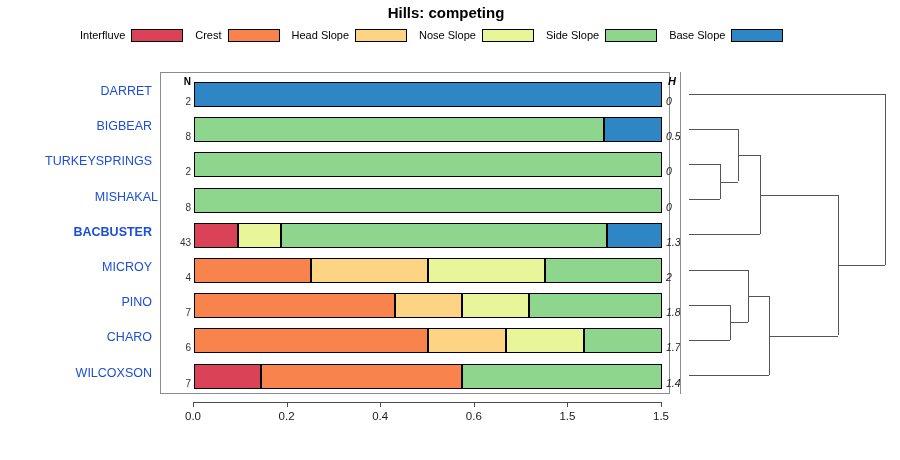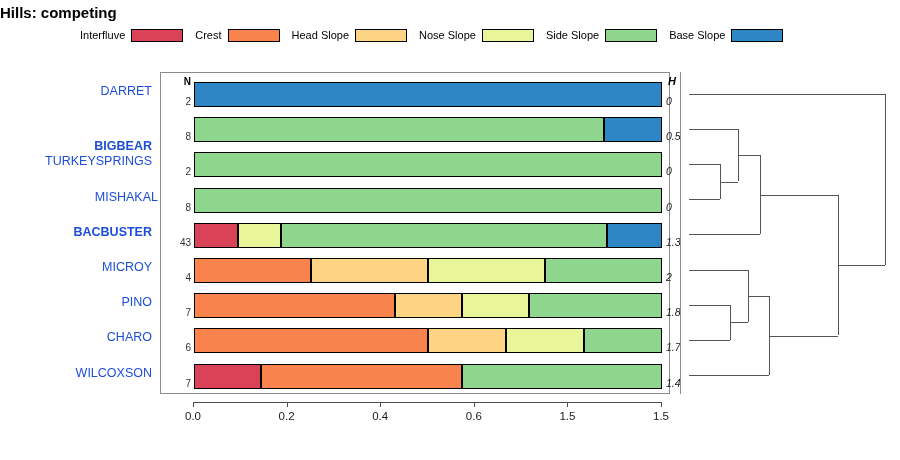--- a/index.html
+++ b/index.html
@@ -4,21 +4,21 @@
 <style>
   html,body{margin:0;padding:0;}
   body{
     width:900px;height:460px;background:#ffffff;
     font-family:"Liberation Sans", sans-serif;
     color:#000;overflow:hidden;position:relative;
   }
   #root{position:absolute;left:0;top:0;width:900px;height:460px;}
 
   .title{
-    position:absolute;left:0;top:4px;width:892px;
+    position:absolute;left:0;top:4px;width:892px;text-align:center;
     font-size:15px;font-weight:bold;color:#000;letter-spacing:0px;
   }
 
   
   .legend{
     position:absolute;left:80px;top:26px;width:760px;height:18px;
     display:flex;align-items:center;
   }
   .legend-item{display:flex;align-items:center;margin-right:12px;}
   .legend-label{font-size:11px;color:#000;margin-right:6px;white-space:nowrap;text-align:center;}
@@ -36,21 +36,21 @@
   .dendro-frame .edge-left{
     position:absolute;left:0;top:0;width:1px;height:322px;background:#8c8c8c;
   }
 
   
   .rowlabel{
     position:absolute;right:0;width:150px;text-align:right;
     font-size:12.5px;color:#1d4ed8;white-space:nowrap;
     padding-right:6px;box-sizing:border-box;
   }
-  .rowlabel.bold{font-weight:bold;margin-top:20px;}
+  .rowlabel.bold{font-weight:normal;}
 
   
   .ncol{
     position:absolute;left:0;width:30px;text-align:right;
     font-size:10px;color:#333;
   }
   .nhead{
     position:absolute;left:0;width:30px;text-align:right;
     font-size:10px;font-weight:bold;color:#000;top:3px;
   }

